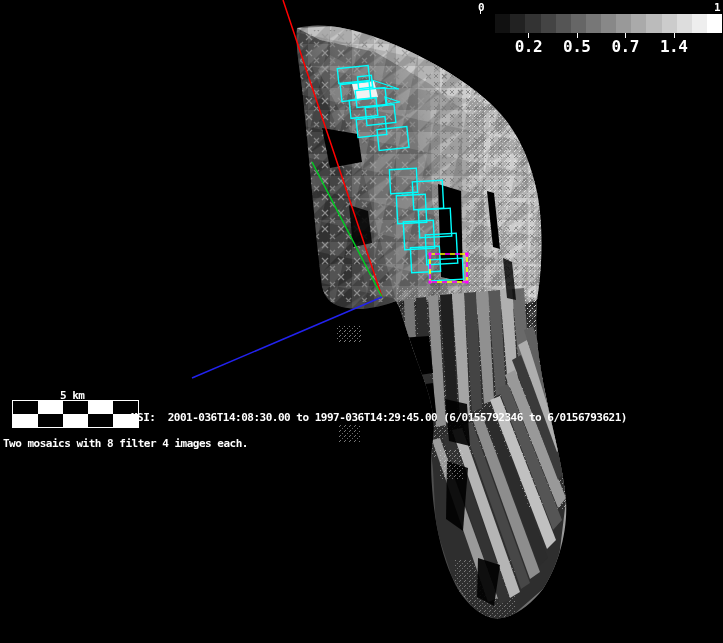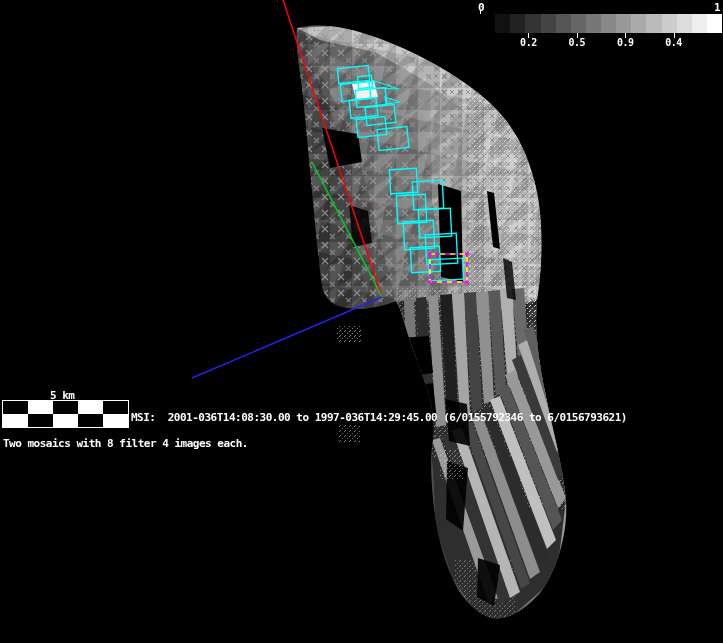--- a/index.html
+++ b/index.html
@@ -12,23 +12,23 @@
   #scene{position:absolute;left:0;top:0;}
   .txt{position:absolute;white-space:pre;font-size:11px;font-weight:bold;letter-spacing:-0.5px;line-height:13px;}
   
   #colorbar{position:absolute;left:478px;top:0;width:245px;height:52px;}
   .cb-min{position:absolute;left:0;top:1px;}
   .cb-max{position:absolute;left:236px;top:1px;}
   .cb-zero{position:absolute;left:2px;top:10px;width:1px;height:23px;background:#fff;}
   #cb-bar{position:absolute;left:2px;top:14px;width:242px;height:19px;display:flex;}
   #cb-bar div{flex:1;}
   .cb-tick{position:absolute;top:33px;width:1px;height:5px;background:#fff;}
-  .cb-ticklabel{position:absolute;top:37px;transform:translateX(-50%);font-size:10px;font-weight:bold;letter-spacing:-0.5px;}
+  .cb-ticklabel{position:absolute;top:37px;transform:translateX(-50%);font-size:16px;font-weight:bold;letter-spacing:-0.5px;}
   
-  #scalebar{position:absolute;left:2px;top:389px;width:132px;height:40px;}
+  #scalebar{position:absolute;left:12px;top:389px;width:132px;height:40px;}
   .sb-label{position:absolute;left:48px;top:0;}
   #sb-checker{position:absolute;left:0;top:11px;width:125px;height:26px;border:1px solid #fff;
     display:grid;grid-template-columns:repeat(5,1fr);grid-template-rows:repeat(2,1fr);}
   
   #annotation{position:absolute;left:3px;top:437px;}
   #annotation div{height:14px;}
 </style>
 </head>
 <body>
 
@@ -195,23 +195,23 @@
         <div style="background: rgb(204, 204, 204);"></div>
         <div style="background: rgb(221, 221, 221);"></div>
         <div style="background: rgb(238, 238, 238);"></div>
         <div style="background: rgb(255, 255, 255);"></div>
       </div>
   <div class="cb-tick" style="left: 50.4px;"></div>
       <div class="cb-ticklabel" style="left: 50.4px;">0.2</div>
       <div class="cb-tick" style="left: 98.8px;"></div>
       <div class="cb-ticklabel" style="left: 98.8px;">0.5</div>
       <div class="cb-tick" style="left: 147.2px;"></div>
-      <div class="cb-ticklabel" style="left: 147.2px;">0.9</div>
+      <div class="cb-ticklabel" style="left: 147.2px;">0.7</div>
       <div class="cb-tick" style="left: 195.6px;"></div>
-      <div class="cb-ticklabel" style="left: 195.6px;">0.4</div>
+      <div class="cb-ticklabel" style="left: 195.6px;">1.4</div>
     </div>
 
   <div id="scalebar">
     <div class="sb-label txt">5 km</div>
     <div id="sb-checker">
         <div style="background: rgb(0, 0, 0);"></div>
         <div style="background: rgb(255, 255, 255);"></div>
         <div style="background: rgb(0, 0, 0);"></div>
         <div style="background: rgb(255, 255, 255);"></div>
         <div style="background: rgb(0, 0, 0);"></div>

